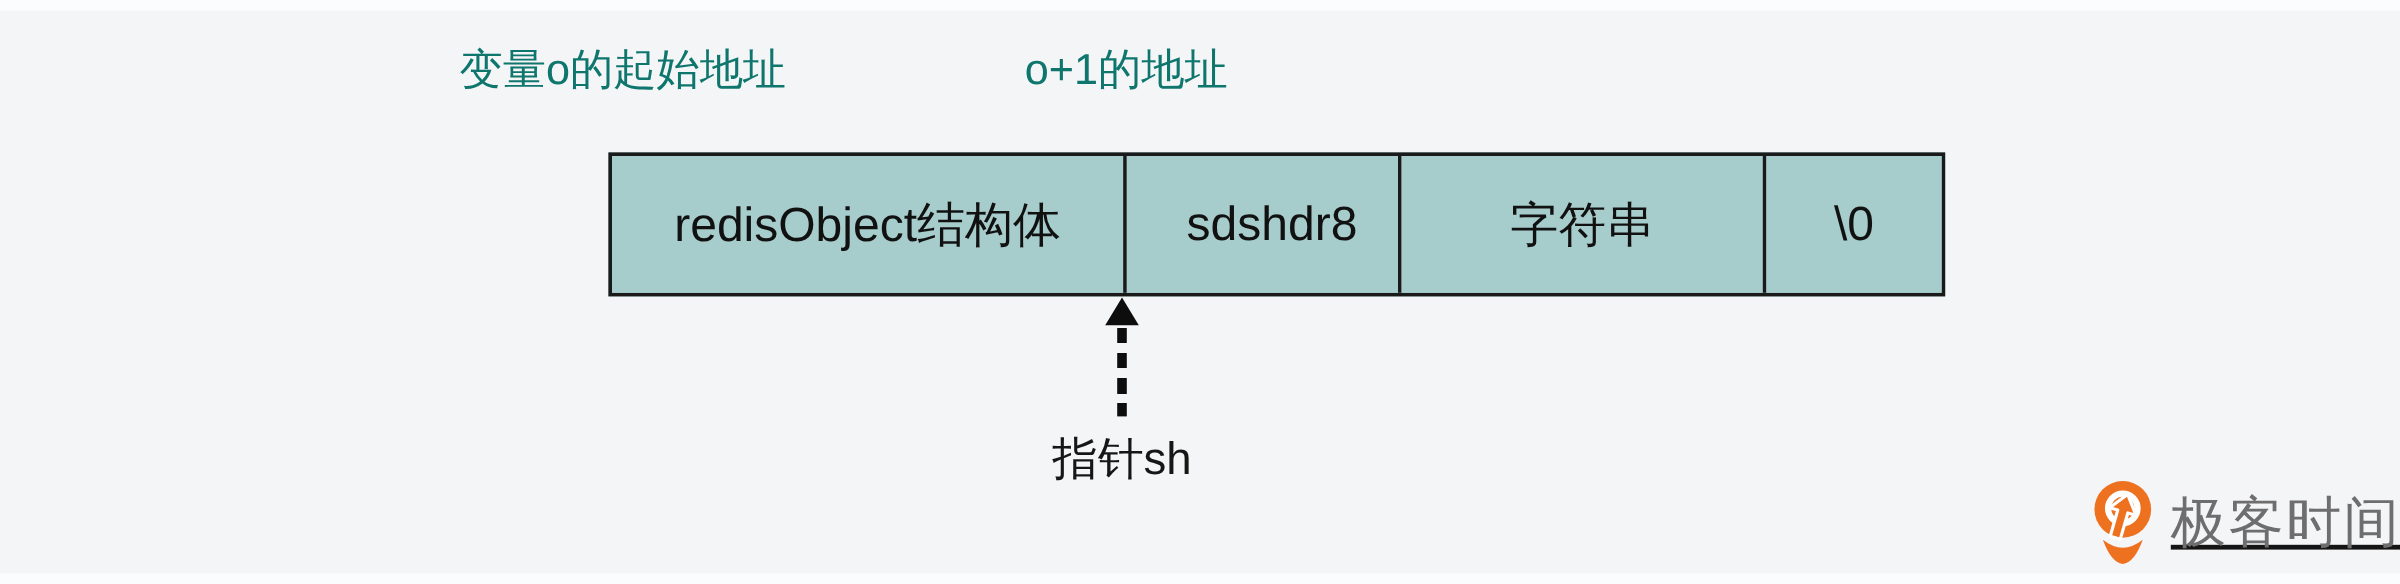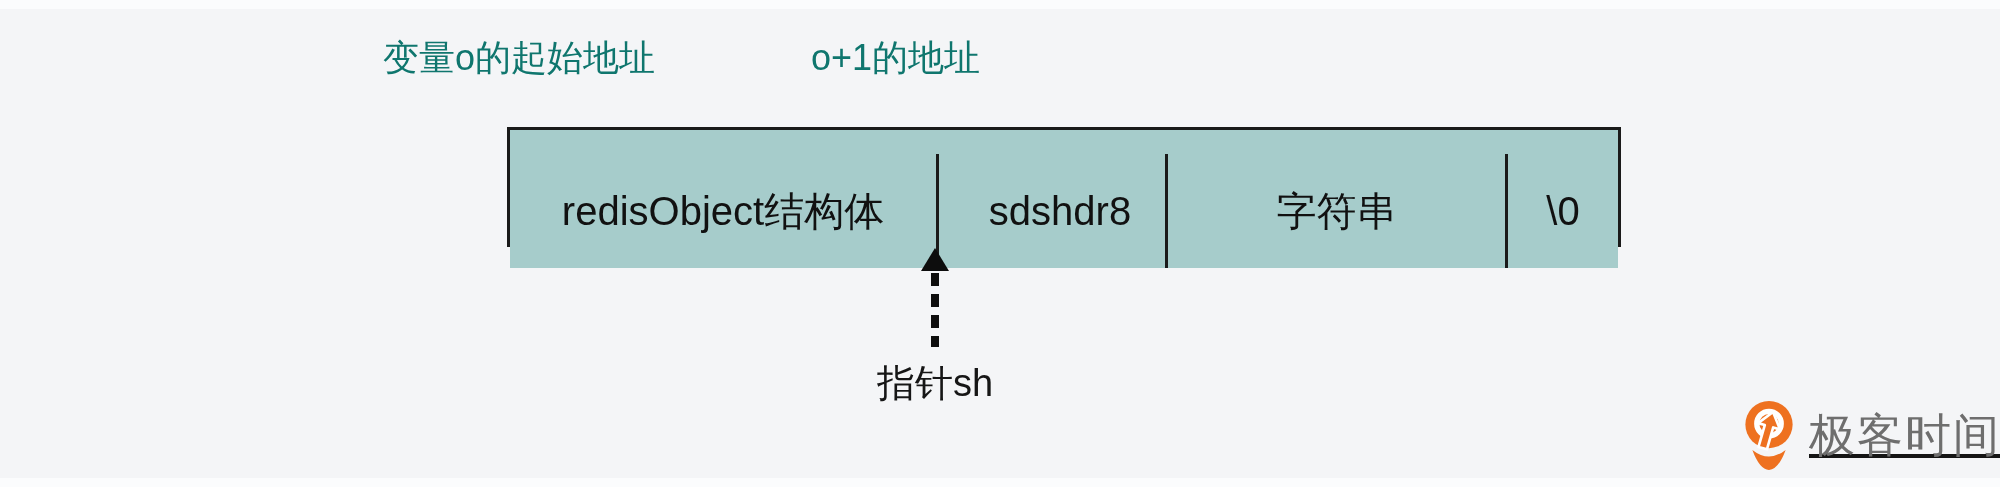--- a/index.html
+++ b/index.html
@@ -22,47 +22,46 @@
   .top-label {
     position: absolute;
     top: 36px;
     height: 44px;
     line-height: 44px;
     font-size: 36px;
     color: #0f766e;
     white-space: nowrap;
   }
   .label-variable-o { left: 383px; }
-  .label-o-plus-1  { left: 811px; }
+  .label-o-plus-1  { left: 854px; }
 
   
   .memory-bar {
     position: absolute;
     left: 507px; top: 127px;
     width: 1114px; height: 120px;
     display: flex;
     border: 3px solid #1a1a1a;
     background: #a6cccb;
   }
   .memory-cell {
     height: 100%;
     display: flex;
     align-items: center;
     justify-content: center;
     font-size: 40px;
     color: #111;
     background: #a6cccb;
     border-right: 3px solid #1a1a1a;
     white-space: nowrap;
-    margin-top: 24px;
   }
   .memory-cell:last-child { border-right: none; }
   .cell-redisobject { width: 429px; }
   .cell-sdshdr8     { width: 229px; padding-left: 16px; }
-  .cell-string      { width: 340px; }
+  .cell-string      { width: 304px; }
   .cell-nul         { flex: 1; }
 
   
   .pointer-arrow {
     position: absolute;
     left: 935px; top: 247px;
     width: 0; height: 0;
   }
   .arrow-head {
     position: absolute;

